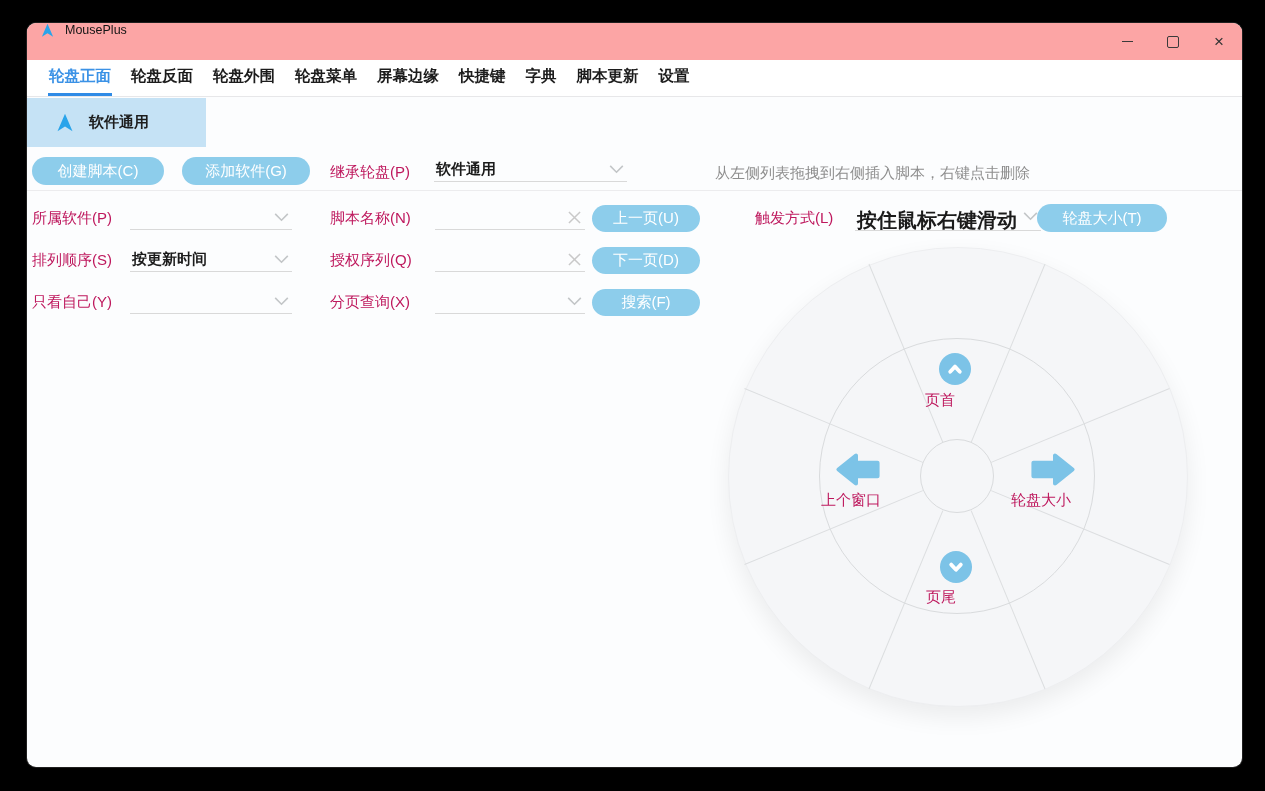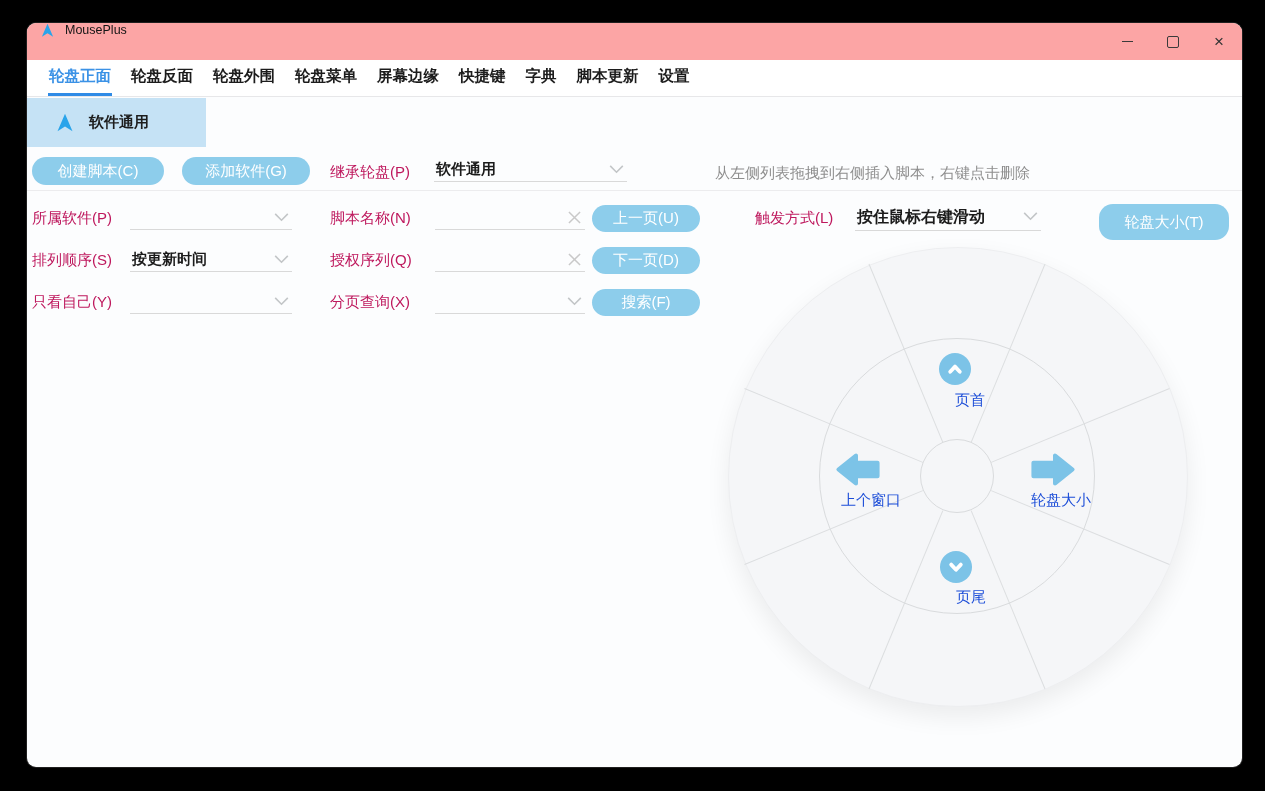--- a/index.html
+++ b/index.html
@@ -46,36 +46,36 @@
   .lblc1{left:5px;}
   .lblc2{left:303px;}
   .r1{top:186px;} .r2{top:228px;} .r3{top:270px;}
   .fieldc1{left:103px;width:162px;}
   .fieldc2{left:408px;width:150px;}
   .fr1{top:182px;} .fr2{top:224px;} .fr3{top:266px;}
   .btn-page{left:565px;width:108px;height:27px;}
   .br1{top:182px;} .br2{top:224px;} .br3{top:266px;}
   .lbl-trigger{left:728px;top:186px;}
   .dd-trigger{left:828px;top:181px;width:186px;height:27px;}
-  .dd-trigger .val{font-size:16px;}
-  .btn-wheelsize{left:1072px;top:181px;width:130px;height:36px;}
+  .dd-trigger .val{font-size:20px;}
+  .btn-wheelsize{left:1010px;top:181px;width:130px;height:28px;}
   
   .thead{position:absolute;left:0;top:305px;height:36px;display:flex;}
   .th{background:#f5f5f6;border-right:2px solid #fcfdfe;box-sizing:border-box;display:flex;align-items:center;padding-left:5px;font-size:15px;font-weight:700;color:#252525;white-space:nowrap;overflow:hidden;}
   .th0{width:60px;} .th1{width:62px;} .th2{width:61px;} .th3{width:62px;} .th4{width:95px;}
   .th5{width:60px;} .th6{width:37px;} .th7{width:123px;} .th8{width:112px;}
   
   .wheel{position:absolute;left:701px;top:224px;width:460px;height:460px;}
   .wheel-outer{position:absolute;left:0;top:0;width:460px;height:460px;border-radius:50%;background:#f5f6f8;border:1px solid #edeef0;box-sizing:border-box;box-shadow:0 10px 24px rgba(0,0,0,0.07);}
   .wheel-mid{position:absolute;left:91px;top:91px;width:276px;height:276px;border:1px solid #d9dbdd;border-radius:50%;box-sizing:border-box;}
   .wheel-center{position:absolute;left:192px;top:192px;width:74px;height:74px;border:1px solid #d9dbdd;border-radius:50%;background:#f5f6f8;box-sizing:border-box;}
   .spoke{position:absolute;left:229px;top:229px;width:193px;height:1px;background:#dcdee0;transform-origin:0 50%;}
   .wheel-icon{position:absolute;}
   .chev-circle{width:32px;height:32px;border-radius:50%;background:#7cc3e7;display:flex;align-items:center;justify-content:center;}
-  .wheel-label{position:absolute;font-size:15px;color:#1d4ed8;text-align:right;white-space:nowrap;}
+  .wheel-label{position:absolute;font-size:15px;color:#be185d;text-align:left;white-space:nowrap;}
 </style>
 </head>
 <body>
 
 <div class="window">
 
   <div class="titlebar">
     <svg class="logo" viewBox="0 0 24 24">
       <path d="M12 1 L21 22 L12 16.2 L3 22 Z" fill="#2aa4ea"></path>
     </svg>

